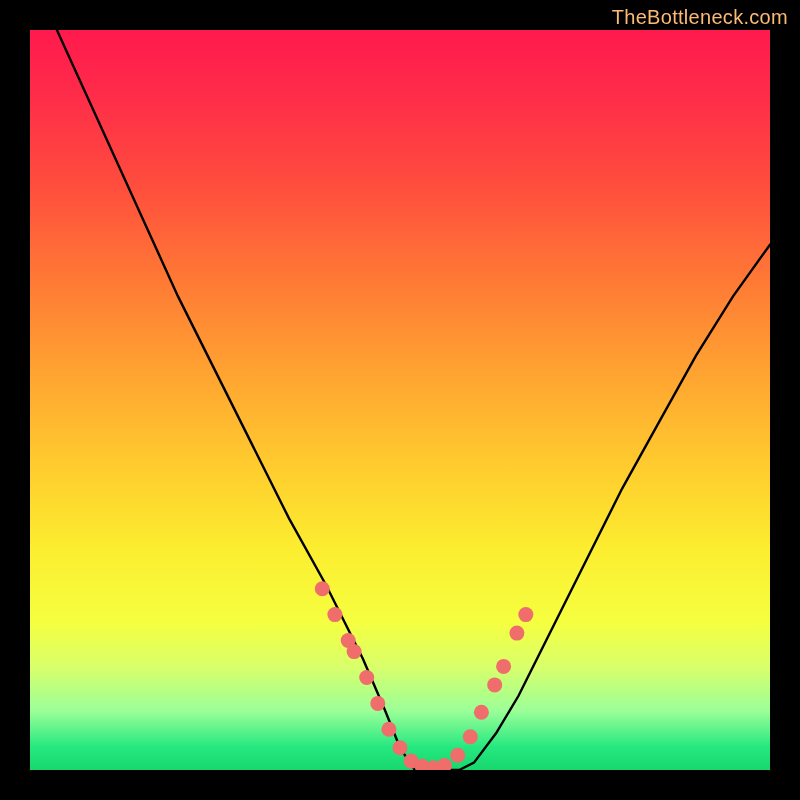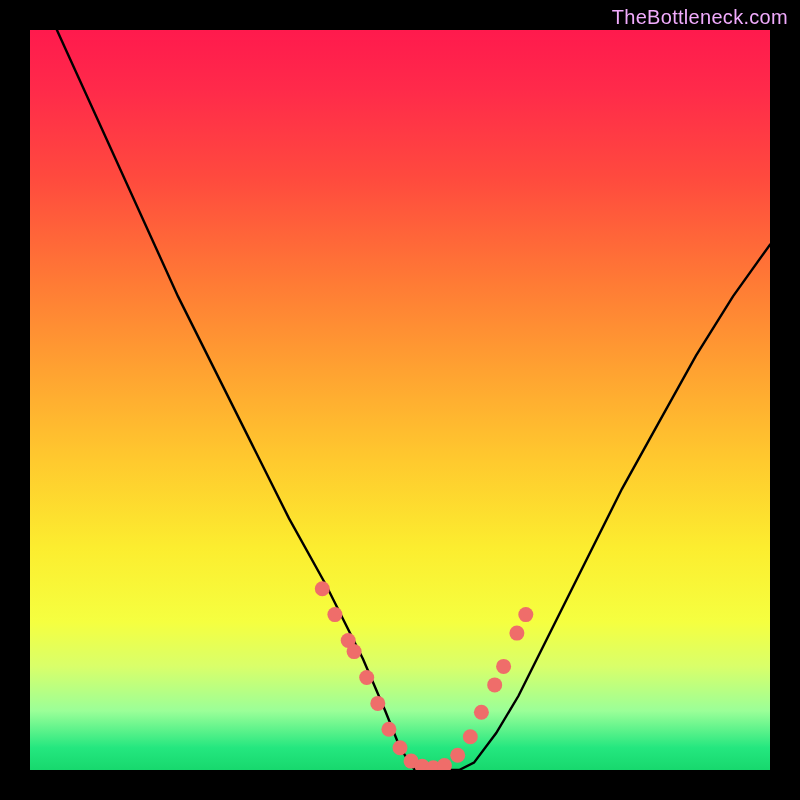--- a/index.html
+++ b/index.html
@@ -35,21 +35,21 @@
       #d9ff6a 86%,
       #9bff98 92%,
       #24e77f 97%,
       #17d86d 100%
     );
   }
   .watermark {
     position: absolute;
     top: 6px;
     right: 12px;
-    color: #f0abfc;
+    color: #fdba74;
     font-size: 20px;
     letter-spacing: 0.3px;
     font-weight: 500;
   }
   svg {
     position: absolute;
     left: 0;
     top: 0;
   }
 </style>

